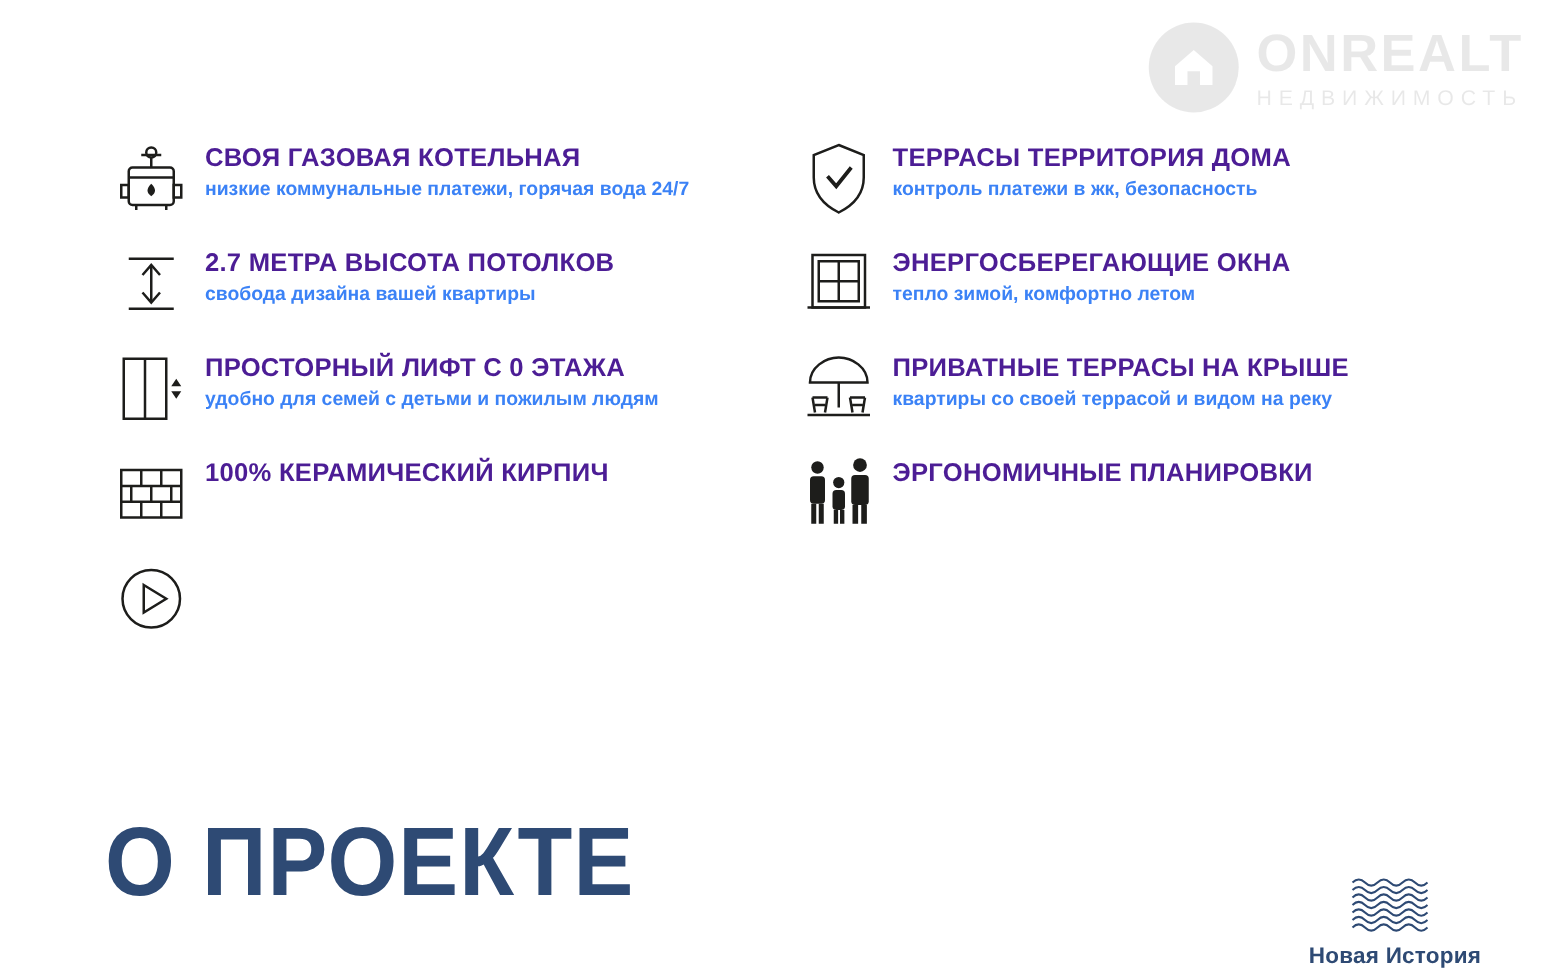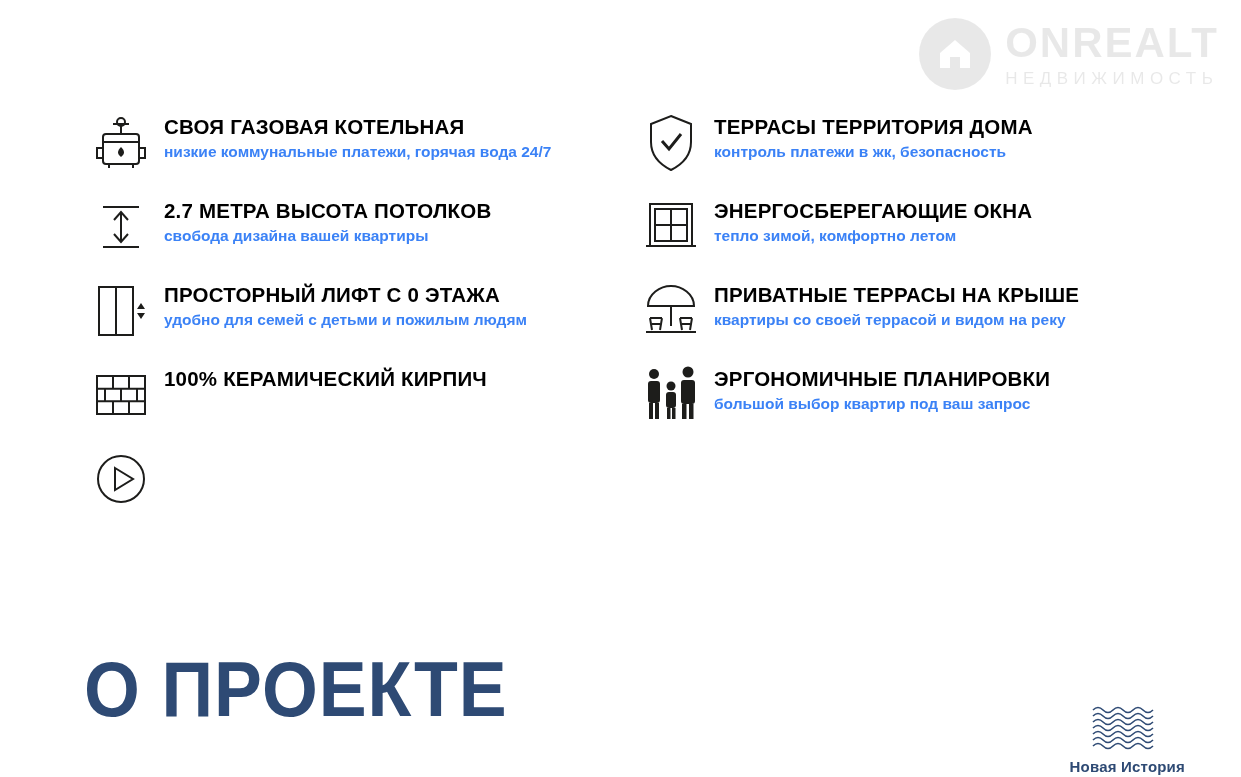--- a/index.html
+++ b/index.html
@@ -70,21 +70,21 @@
     width: 86px;
     min-width: 86px;
     height: 70px;
     display: flex;
     align-items: center;
     justify-content: center;
     color: #1d1d1b;
   }
   .feature .ftext { padding-top: 8px; }
   .feature .ftitle {
-    color: #000000;
+    color: #4c1d95;
     font-size: 20.5px;
     font-weight: bold;
     letter-spacing: 0.2px;
     line-height: 1.05;
     white-space: nowrap;
   }
   .feature .fsub {
     color: #3b82f6;
     font-size: 15.5px;
     font-weight: bold;
@@ -114,21 +114,21 @@
     right: 56px;
     bottom: 2px;
     text-align: center;
     color: #2e4a74;
   }
   .brand .brand-mark {
     width: 84px; height: 52px;
     margin: 0 auto 4px auto;
   }
   .brand .brand-name {
-    font-size: 15px;
+    font-size: 18px;
     font-weight: bold;
     letter-spacing: 0.2px;
     white-space: nowrap;
   }
 </style>
 </head>
 <body>
 
 <div class="page">
 
@@ -284,21 +284,20 @@
             <rect x="29" y="46" width="3.5" height="11"></rect>
             <rect x="34" y="46" width="3.5" height="11"></rect>
             <circle cx="50" cy="10" r="5.5"></circle>
             <rect x="43" y="18" width="14" height="24" rx="3"></rect>
             <rect x="44" y="42" width="4.5" height="15"></rect>
             <rect x="51" y="42" width="4.5" height="15"></rect>
           </svg>
         </div>
         <div class="ftext">
           <div class="ftitle">ЭРГОНОМИЧНЫЕ ПЛАНИРОВКИ</div>
-          <div class="fsub">большой выбор квартир под ваш запрос</div>
         </div>
       </div>
 
     </div>
   </div>
 
   <div class="big-heading">О ПРОЕКТЕ</div>
 
   <div class="brand">
     <div class="brand-mark">

